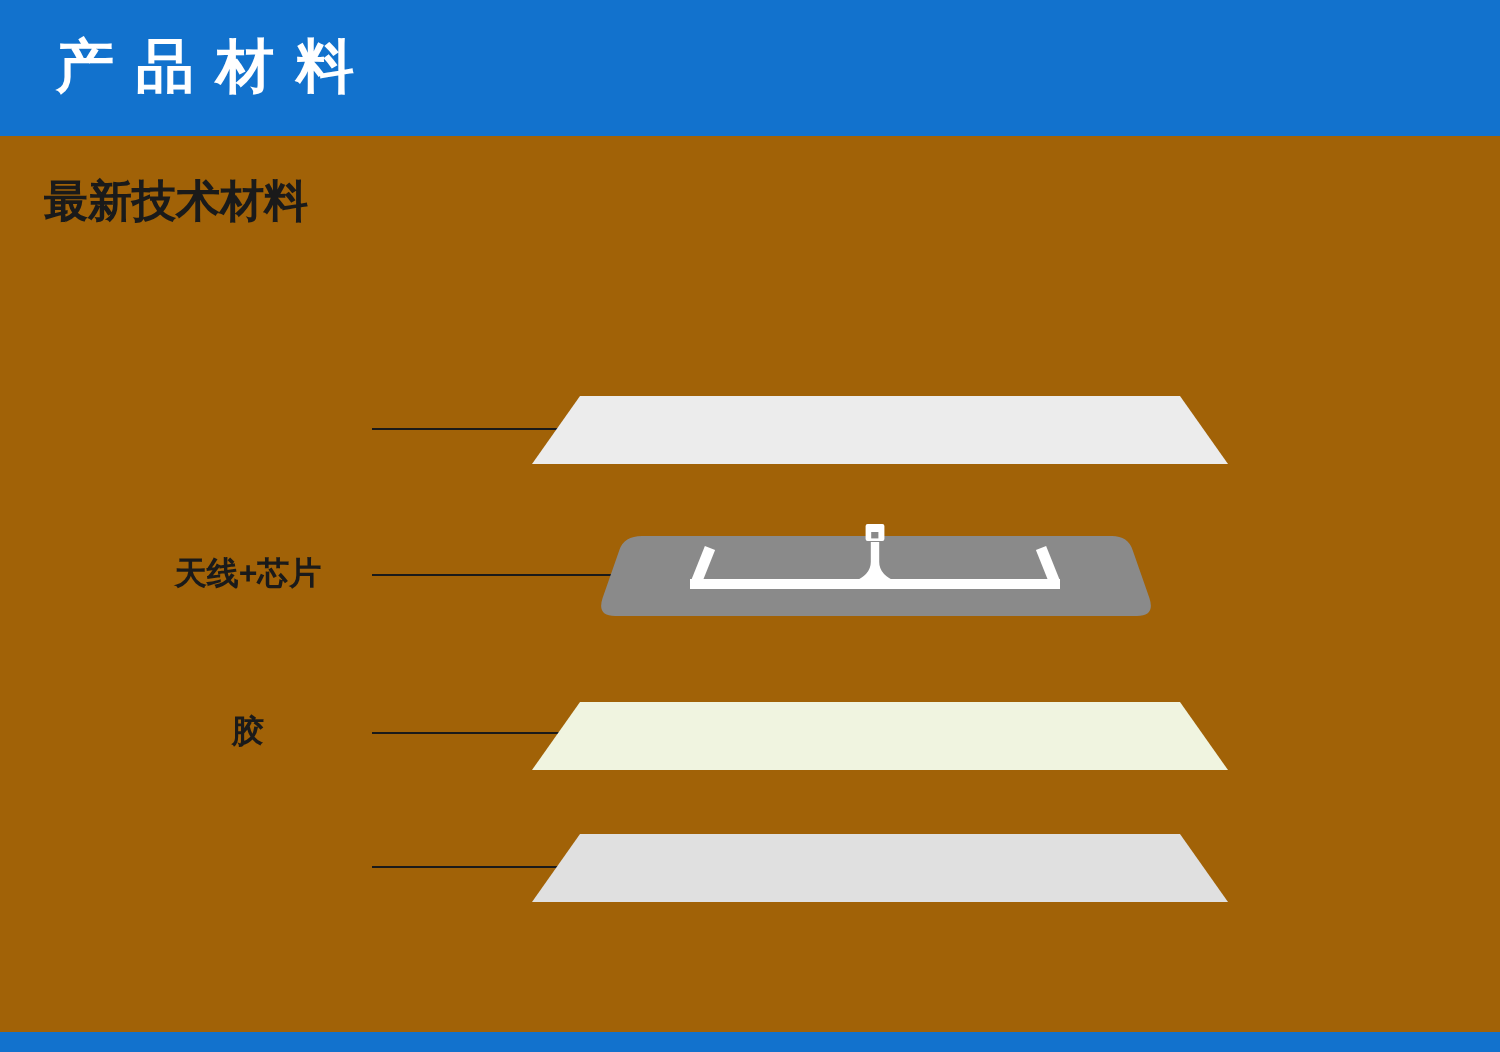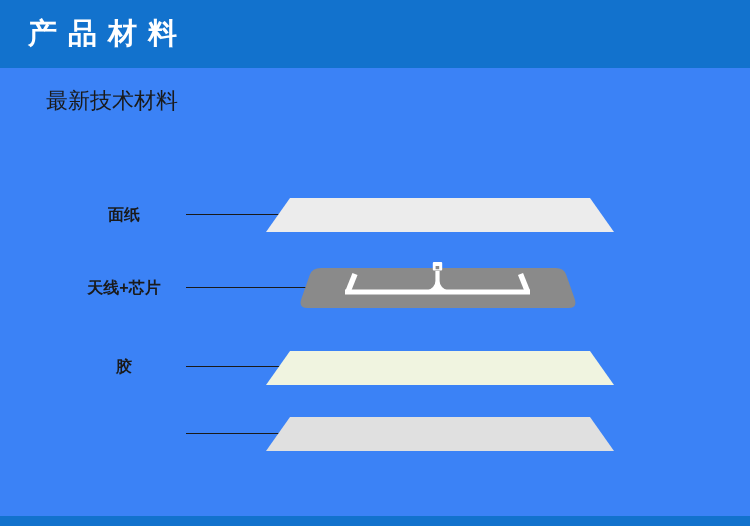--- a/index.html
+++ b/index.html
@@ -1,34 +1,33 @@
 <!DOCTYPE html>
 <html style="--accent: #1272cd; --text: #1a1a1a; --line: #1a1a1a; --marker-inner: #3f87cd; --marker-ring: #7eb0e2; --background: #ffffff;"><head>
 <meta charset="utf-8">
 <style>
   html,body { margin:0; padding:0; background:#ffffff; }
   .canvas {
     position:relative; width:750px; height:526px; overflow:hidden;
-    background:#3b82f6;
+    background:#a16207;
     font-family:"Liberation Sans","DejaVu Sans",sans-serif;
   }
   .header {
     position:absolute; left:0; top:0; width:750px; height:68px;
     background:var(--accent,#1272cd);
   }
   .header .title {
     position:absolute; left:28px; top:50%; transform:translateY(-50%);
     margin:0; font-size:29px; font-weight:bold; color:#ffffff;
     letter-spacing:11px; white-space:nowrap;
   }
   .subtitle {
     position:absolute; left:22px; top:86px;
-    font-size:22px; font-weight:400; color:var(--text,#1a1a1a);
+    font-size:22px; font-weight:700; color:var(--text,#1a1a1a);
     white-space:nowrap;
-    margin-left:24px;
   }
   .layer-label {
     position:absolute; left:54px; width:140px; text-align:center;
     font-size:16px; font-weight:600; color:var(--text,#1a1a1a);
     line-height:18px; white-space:nowrap;
   }
   .lbl-1 { top:206px; }
   .lbl-2 { top:279px;text-align:center; }
   .lbl-3 { top:358px; }
   .lbl-4 { top:425px; }
@@ -63,21 +62,20 @@
 <body>
 
 <div class="canvas">
 
   <div class="header">
     <h1 class="title">产品材料</h1>
   </div>
 
   <div class="subtitle">最新技术材料</div>
 
-  <div class="layer-label lbl-1">面纸</div>
   <div class="connector con-1"></div>
   <div class="marker mk-1"></div>
   <svg class="layer-svg ly-1" width="348" height="34" viewBox="0 0 348 34">
     <polygon points="24,0 324,0 348,34 0,34" fill="#ececec"></polygon>
   </svg>
 
   <div class="layer-label lbl-2">天线+芯片</div>
   <div class="connector con-2"></div>
   <div class="marker mk-2"></div>
   <svg class="layer-svg ly-2" width="282" height="48" viewBox="0 -8 282 48">

